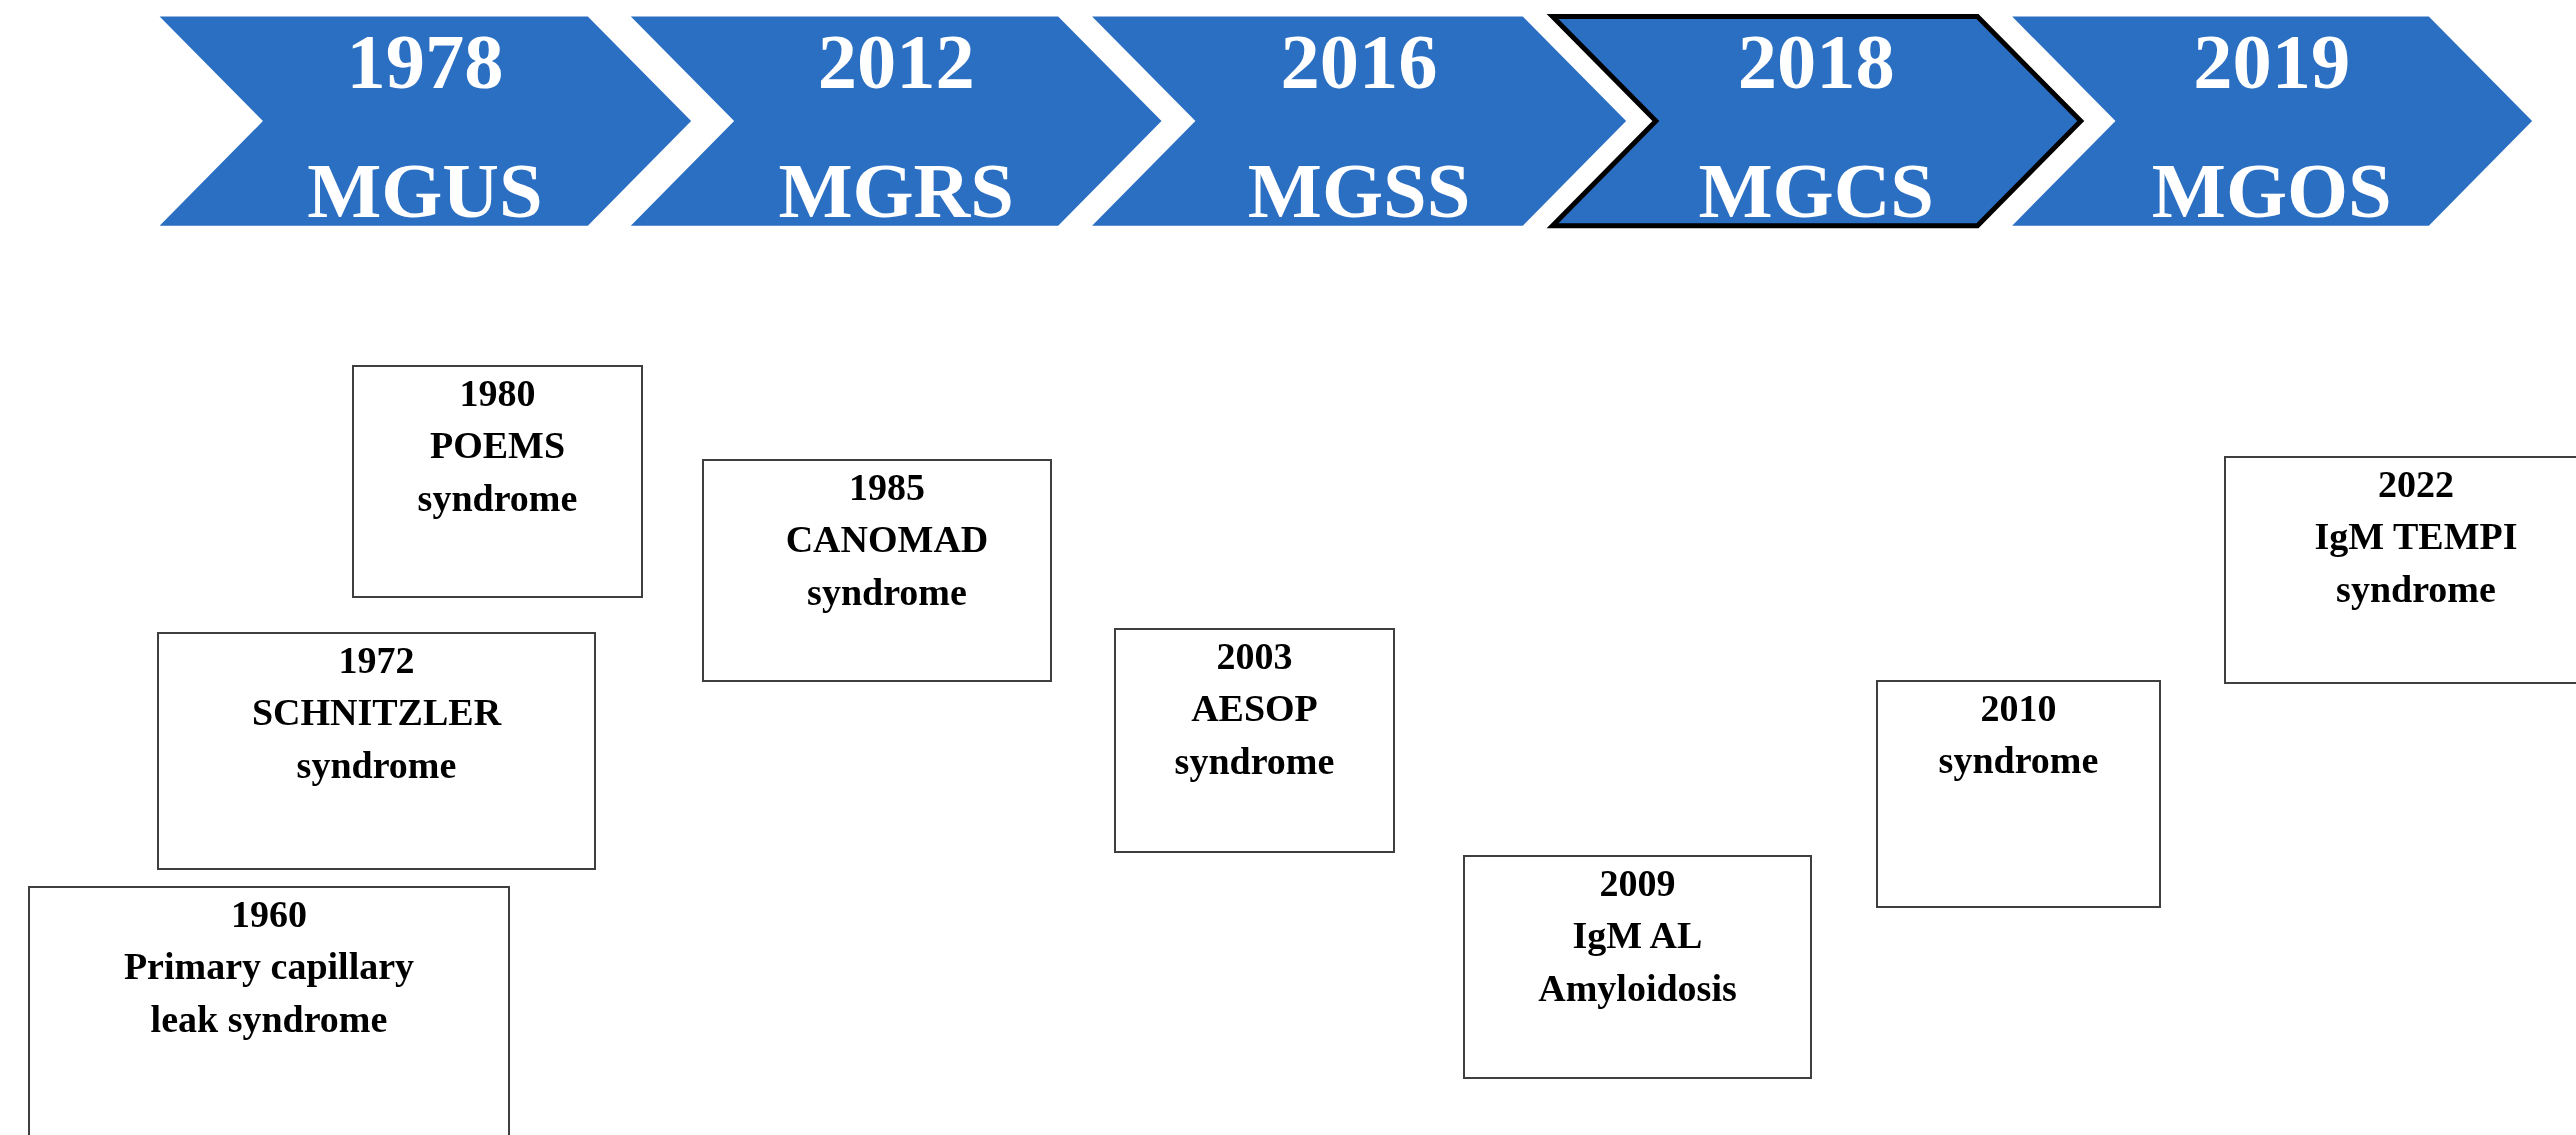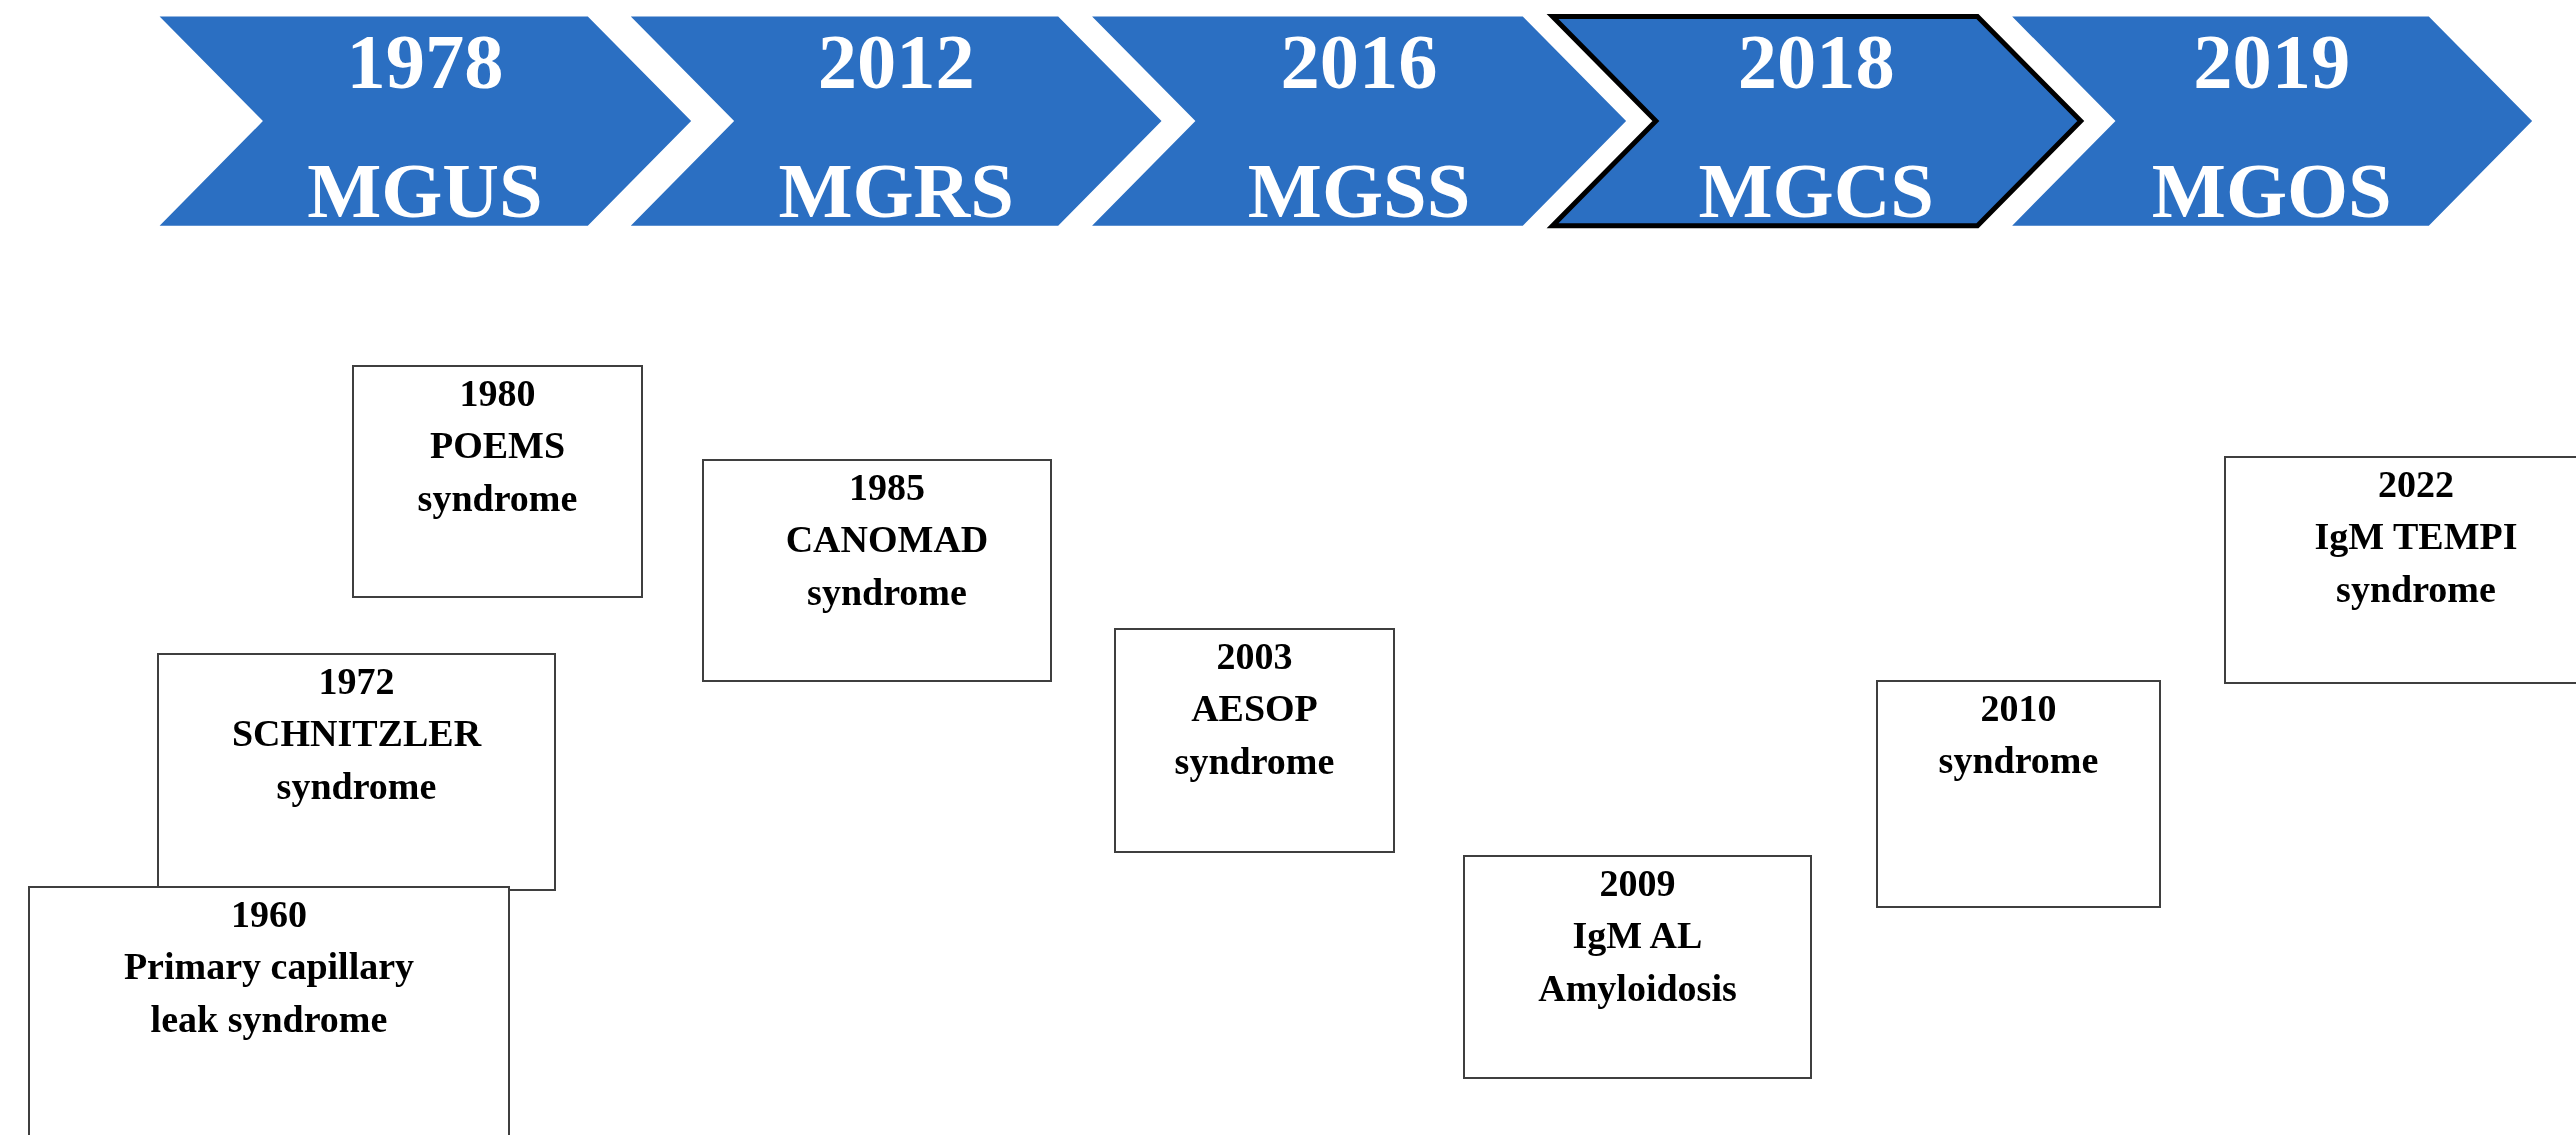--- a/index.html
+++ b/index.html
@@ -51,21 +51,21 @@
     flex-direction:column;
     align-items:center;
     justify-content:flex-start;
     text-align:center;
     font-weight:bold;
     font-size:38px;
     line-height:1.38;
   }
   
   .box-1960{left:28px;  top:886px; width:482px; height:262px;}
-  .box-1972{left:157px; top:653px;  width:399px; height:238px;}
+  .box-1972{left:157px; top:632px;  width:439px; height:238px;}
   .box-1980{left:352px; top:365px;  width:291px; height:233px;}
   .box-1985{left:702px; top:459px;  width:350px; height:223px;padding-left:20px;}
   .box-2003{left:1114px;top:628px;  width:281px; height:225px;}
   .box-2009{left:1463px;top:855px; width:349px; height:224px;}
   .box-2010{left:1876px;top:680px;  width:285px; height:228px;}
   .box-2022{left:2224px;top:456px;  width:384px; height:228px;}
 </style>
 </head>
 <body>
 

